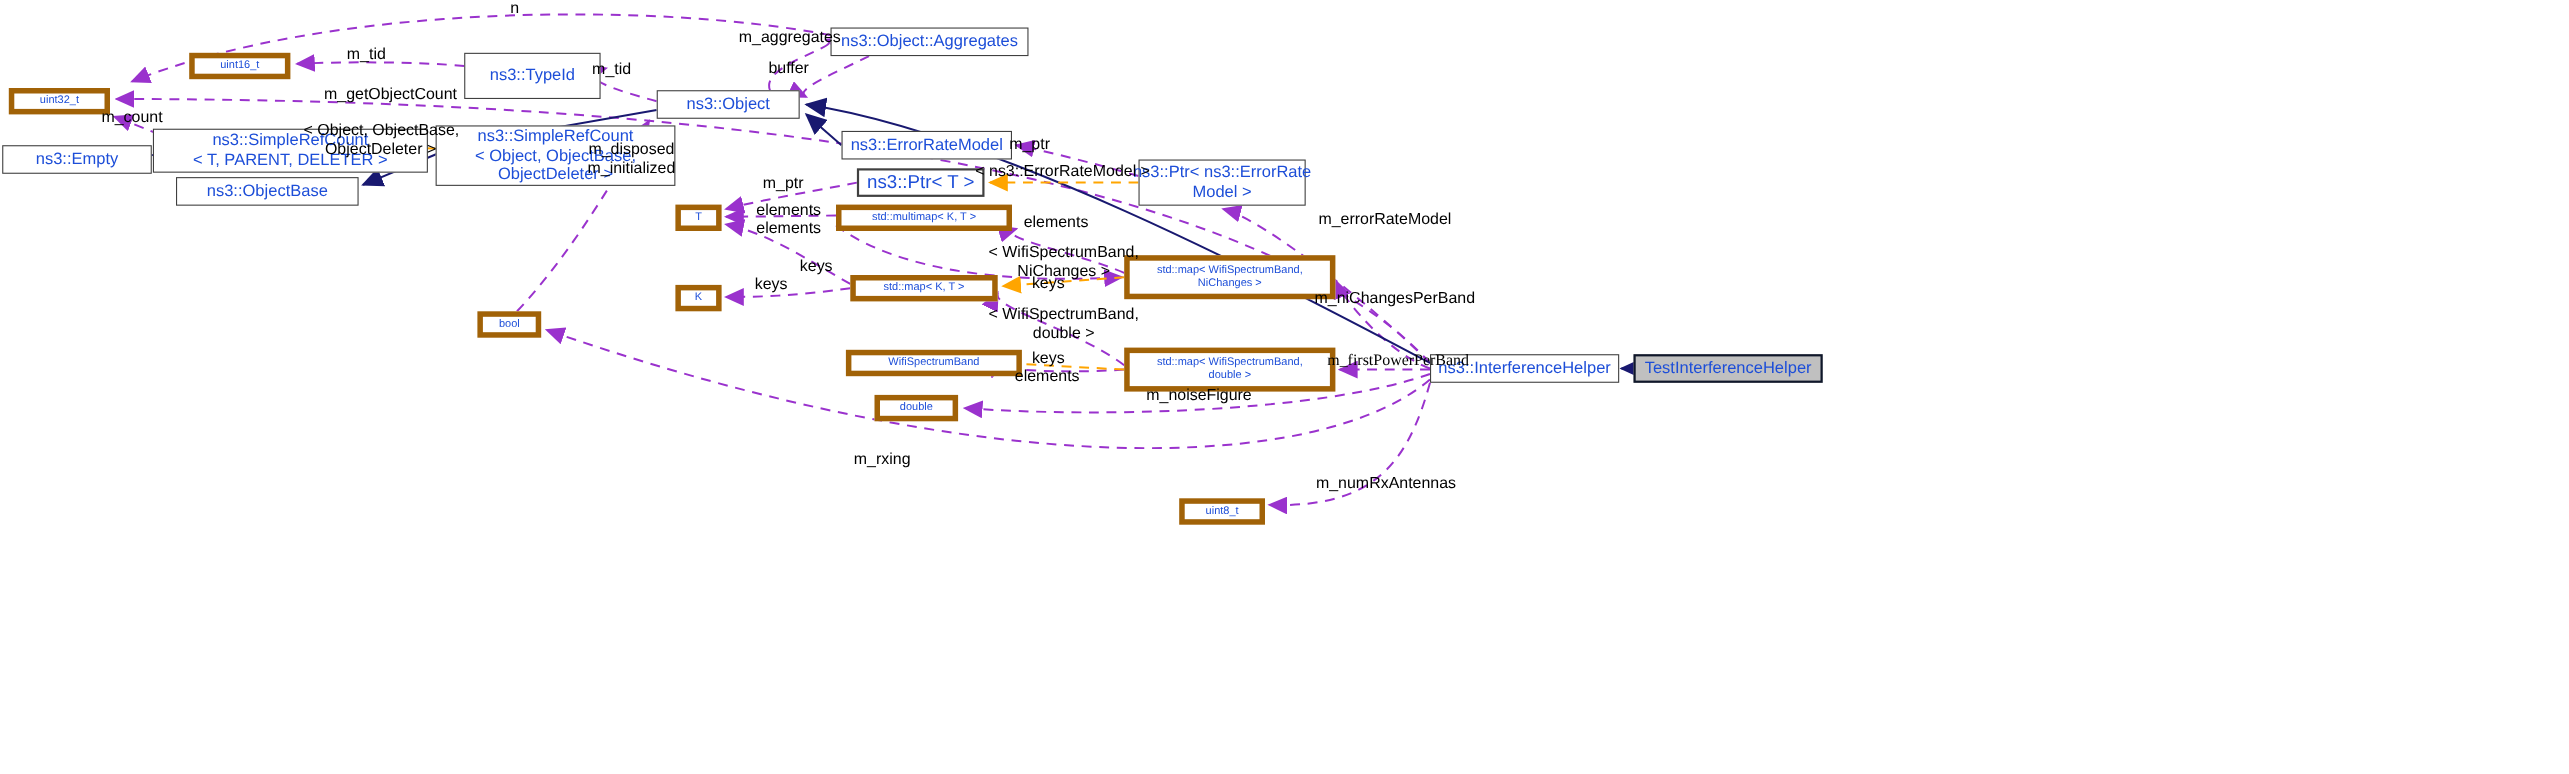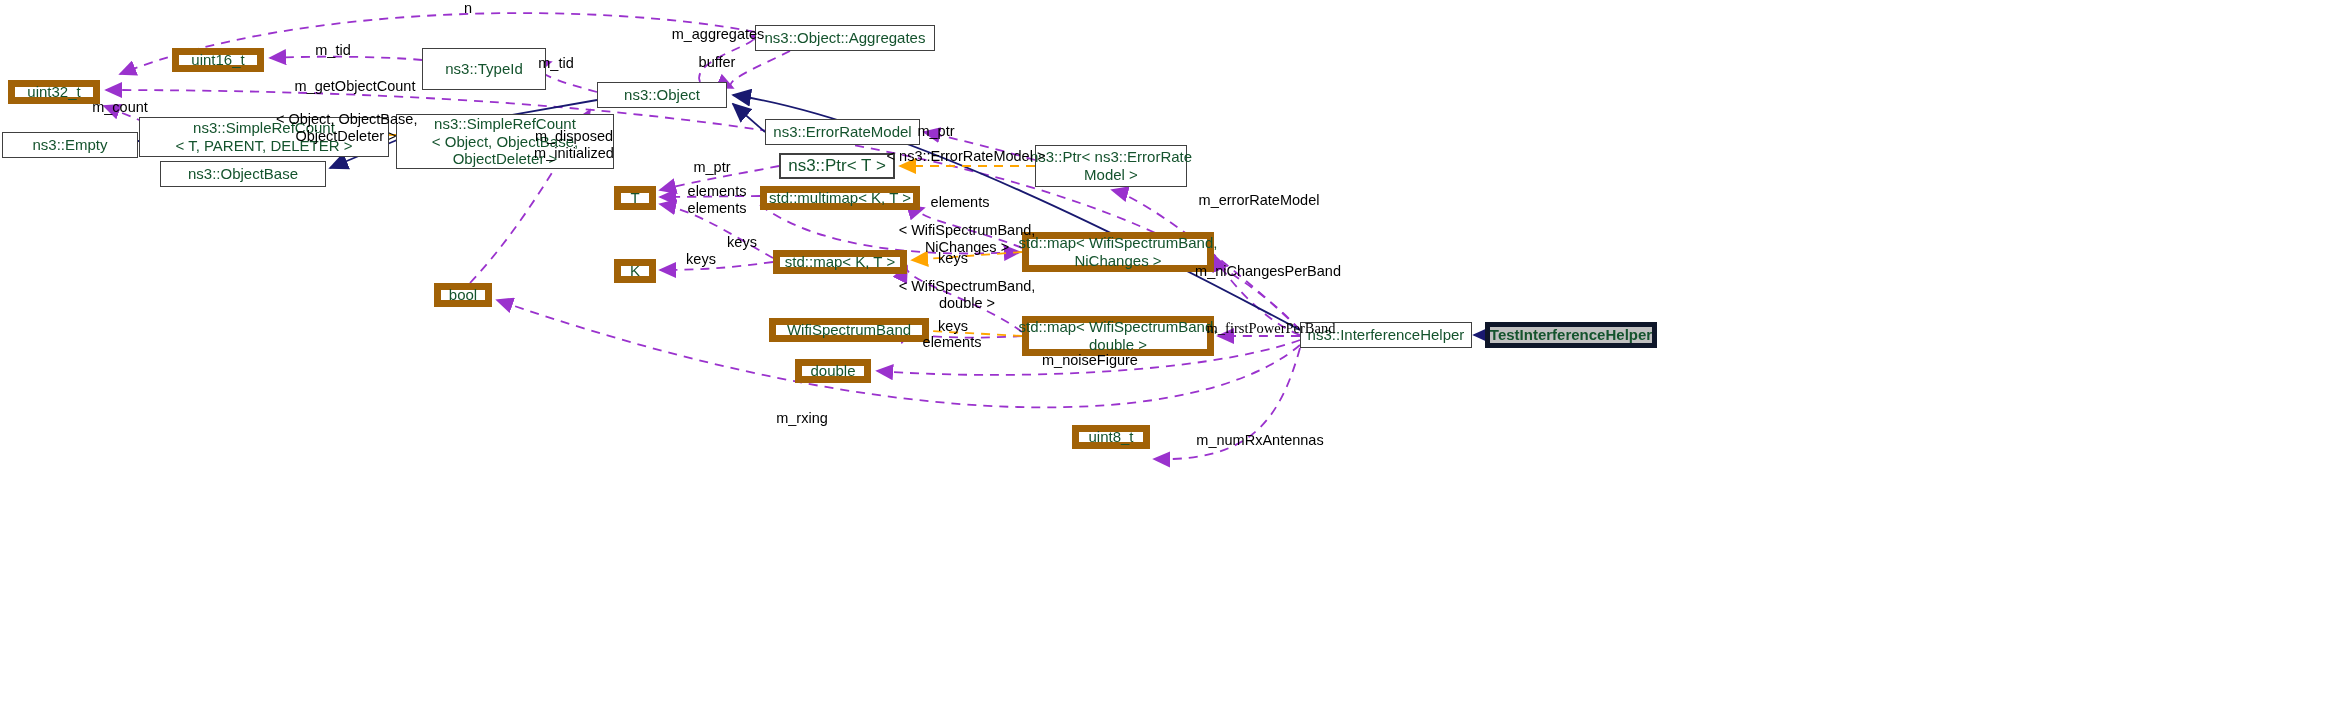--- a/index.html
+++ b/index.html
@@ -26,40 +26,39 @@
   .node {
     position: absolute;
     box-sizing: border-box;
     background: #ffffff;
     display: flex;
     align-items: center;
     justify-content: center;
     text-align: center;
     line-height: 1.18;
     white-space: pre;
-    color: #14532d;
+    color: #1d4ed8;
     z-index: 5;
   }
   .node.plain {
-    border: 7px solid #a16207;
-    font-size: 15px;
+    border: 5px solid #a16207;
+    font-size: 10px;
   }
   .node.klass {
     border: 1px solid #404040;
     font-size: 15px;
   }
   .node.thick {
     border: 2px solid #404040;
     font-size: 17px;
   }
   .node.focus {
-    border: 5px solid #0f172a;
+    border: 2px solid #0f172a;
     background: #c0c0c0;
     font-size: 15px;
-    font-weight: bold;
   }
   .edge-label {
     position: absolute;
     font-size: 14.5px;
     color: #000000;
     white-space: pre;
     text-align: center;
     line-height: 1.15;
     z-index: 6;
   }
@@ -145,21 +144,21 @@
   <div class="node plain" style="left:760px;top:186px;width:160px;height:24px;">std::multimap&lt; K, T &gt;</div>
   <div class="node plain" style="left:773px;top:250px;width:134px;height:24px;">std::map&lt; K, T &gt;</div>
   <div class="node plain" style="left:769px;top:318px;width:160px;height:24px;">WifiSpectrumBand</div>
   <div class="node plain" style="left:795px;top:359px;width:76px;height:24px;">double</div>
   <div class="node klass" style="left:1035px;top:145px;width:152px;height:42px;">ns3::Ptr&lt; ns3::ErrorRate
 Model &gt;</div>
   <div class="node plain" style="left:1022px;top:232px;width:192px;height:40px;">std::map&lt; WifiSpectrumBand,
 NiChanges &gt;</div>
   <div class="node plain" style="left:1022px;top:316px;width:192px;height:40px;">std::map&lt; WifiSpectrumBand,
 double &gt;</div>
-  <div class="node plain" style="left:1072px;top:425px;width:78px;height:24px;">uint8_t</div>
+  <div class="node plain" style="left:1072px;top:453px;width:78px;height:24px;">uint8_t</div>
   <div class="node klass" style="left:1300px;top:322px;width:172px;height:26px;">ns3::InterferenceHelper</div>
   <div class="node focus" style="left:1485px;top:322px;width:172px;height:26px;">TestInterferenceHelper</div>
 
   <div class="edge-label" style="left:448px;top:0px;width:40px;">n</div>
   <div class="edge-label" style="left:296px;top:42px;width:74px;">m_tid</div>
   <div class="edge-label" style="left:519px;top:55px;width:74px;">m_tid</div>
   <div class="edge-label" style="left:658px;top:26px;width:120px;">m_aggregates</div>
   <div class="edge-label" style="left:682px;top:54px;width:70px;">buffer</div>
   <div class="edge-label" style="left:280px;top:78px;width:150px;">m_getObjectCount</div>
   <div class="edge-label" style="left:76px;top:99px;width:88px;">m_count</div>

